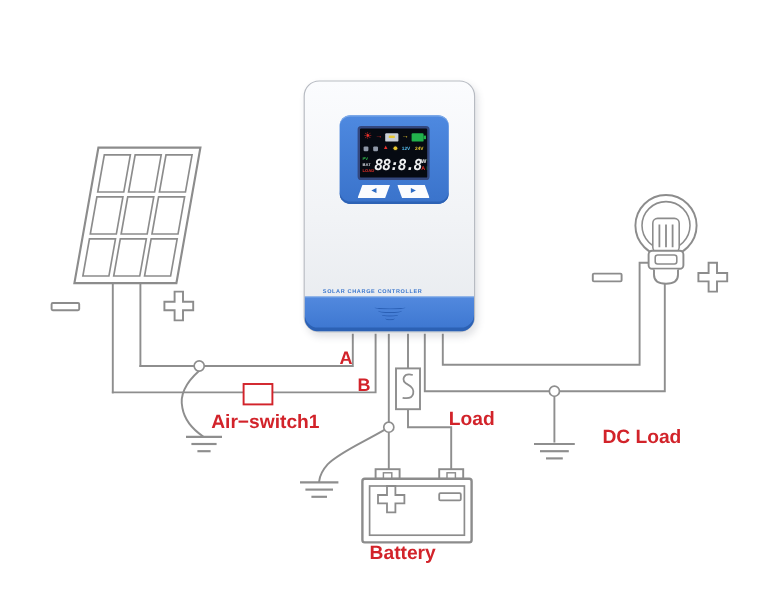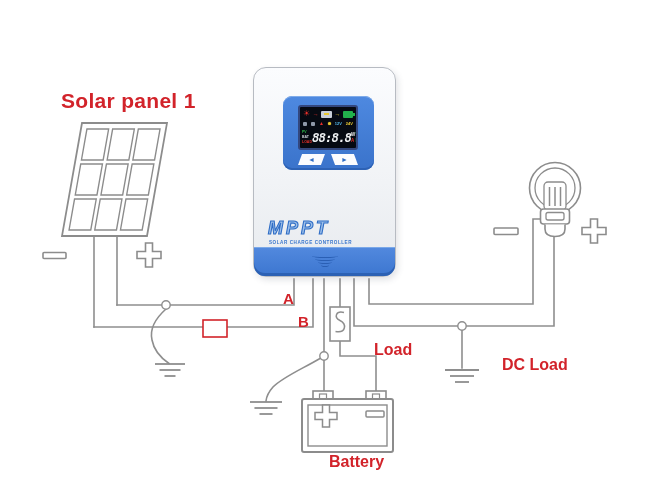--- a/index.html
+++ b/index.html
@@ -187,32 +187,31 @@
             <div><span class="u-w">W</span><span class="u-c">°C</span></div>
             <div><span class="u-a">A</span> <span class="u-h">H</span></div>
           </div>
         </div>
       </div>
       <div class="btn-row">
         <div class="lcd-btn btn-l">◄</div>
         <div class="lcd-btn btn-r">►</div>
       </div>
     </div>
-    <div class="brand">MPPT</div>
     <div class="subtitle">SOLAR CHARGE CONTROLLER</div>
     <div class="ctrl-band">
       <div class="chev">
         <div class="c1"></div>
           <div class="c2"></div>
           <div class="c3"></div>
           <div class="c4"></div>
       </div>
     </div>
   </div>
 
-  <div class="lbl lbl-big" style="left:61px;top:89px;">Solar panel 1</div>
   <div class="lbl lbl-sm" style="left:283px;top:290px;">A</div>
   <div class="lbl lbl-sm" style="left:298px;top:313px;">B</div>
+  <div class="lbl lbl-med" style="left:176px;top:344px;">Air−switch1</div>
   <div class="lbl lbl-med" style="left:374px;top:341px;">Load</div>
   <div class="lbl lbl-med" style="left:502px;top:342px;margin-top:14px;">DC Load</div>
-  <div class="lbl lbl-med" style="left:329px;top:453px;">Battery</div>
+  <div class="lbl lbl-med" style="left:308px;top:453px;">Battery</div>
 
 </div>
 
 </body></html>

